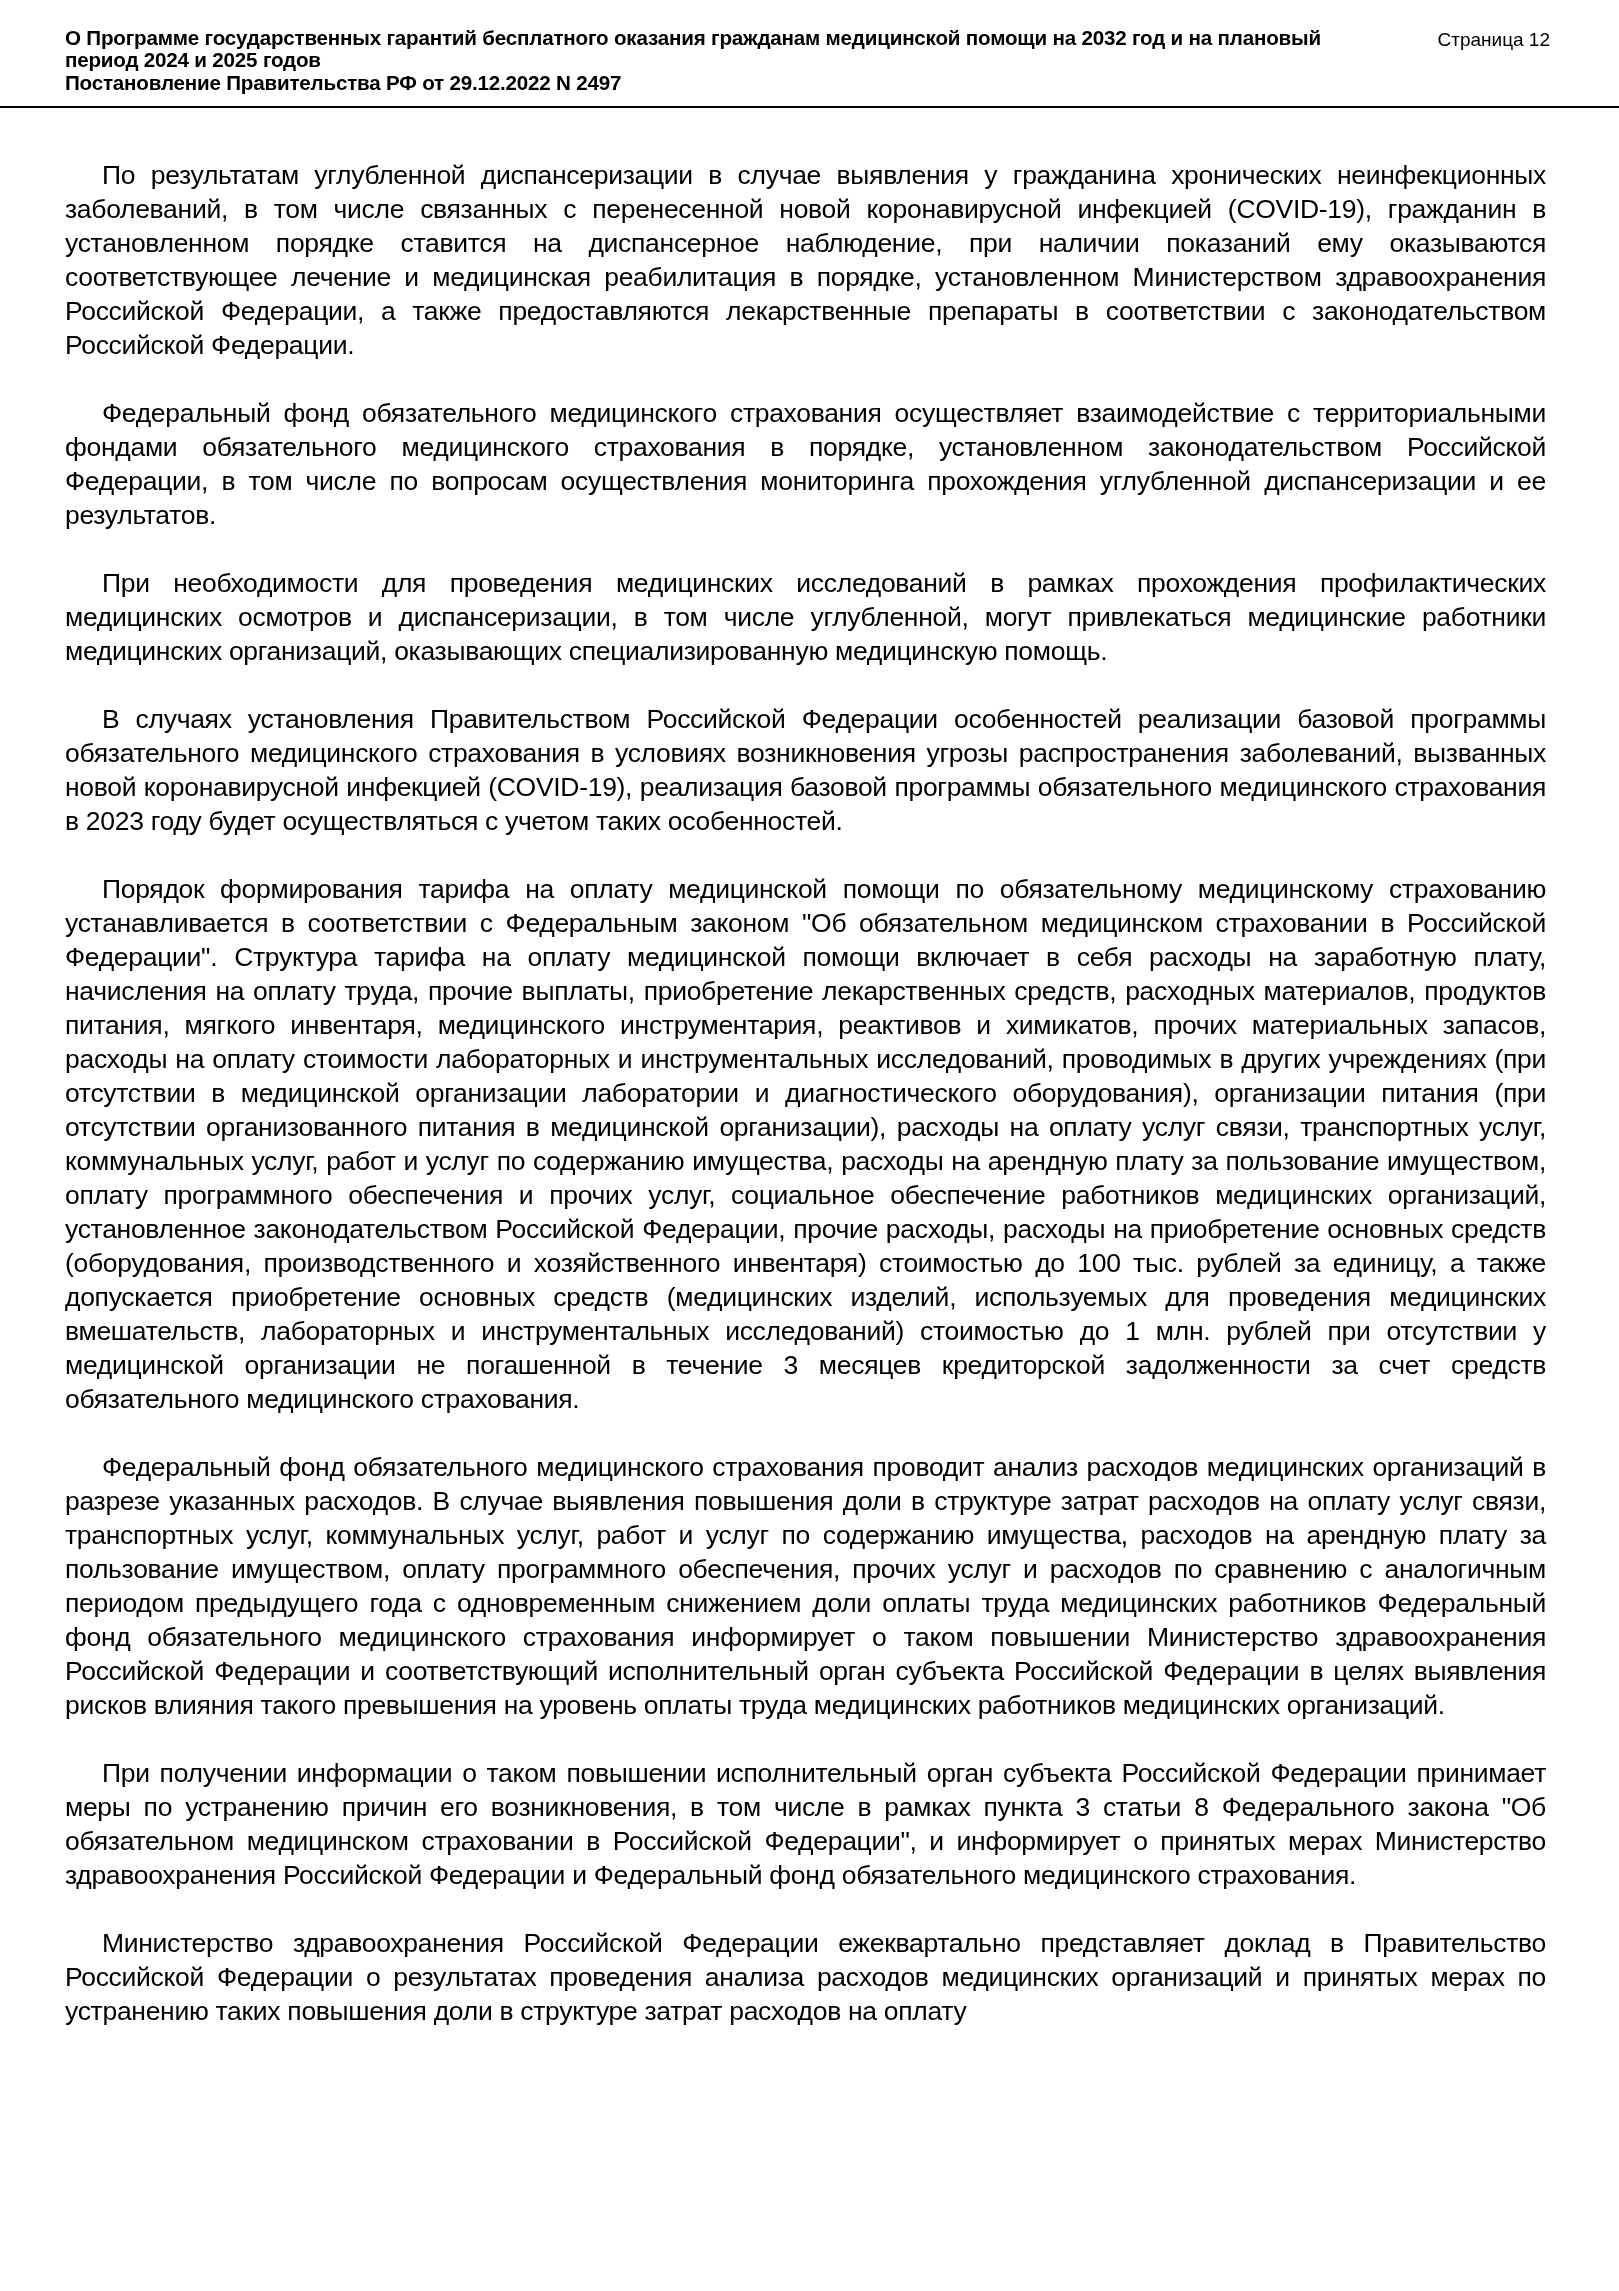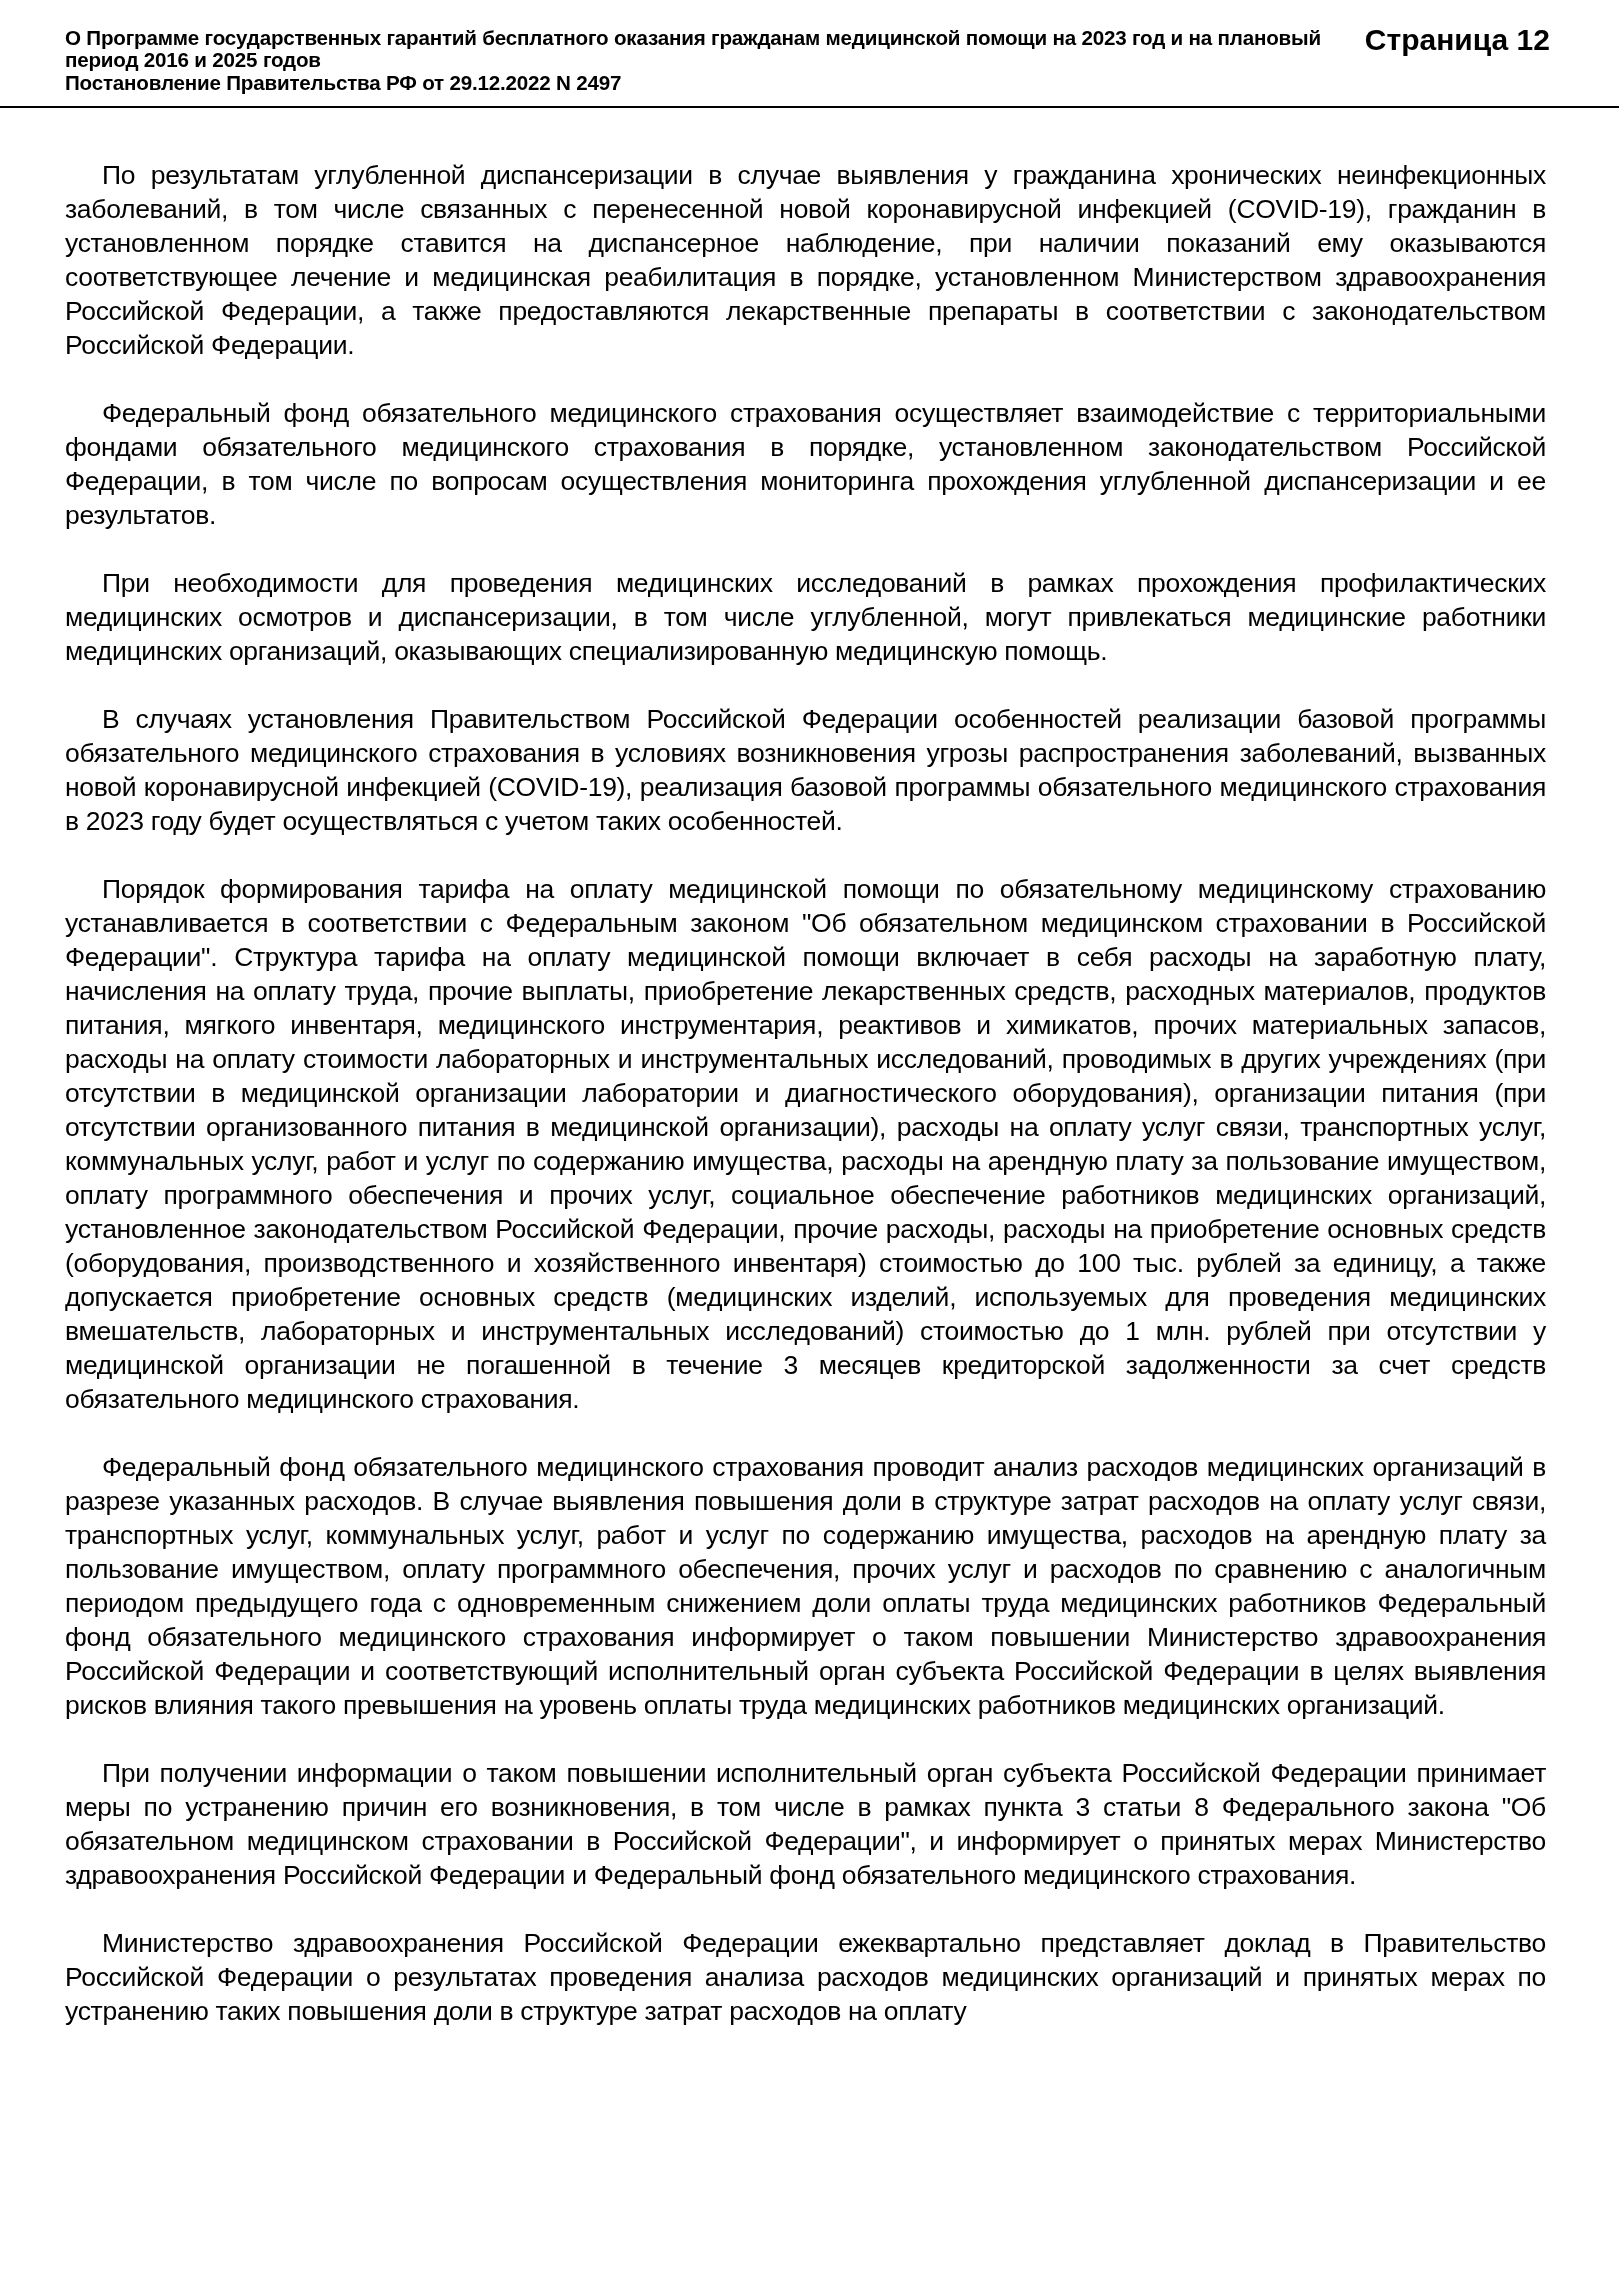--- a/index.html
+++ b/index.html
@@ -31,25 +31,25 @@
     line-height: 22.5px;
     font-weight: bold;
     letter-spacing: -0.2px;
   }
   .header-title { display: block; }
   .header-subtitle {
     display: block;
     font-weight: bold;
   }
   .page-number {
-    font-size: 30px;
+    font-size: 19px;
     line-height: 24.5px;
     white-space: nowrap;
     padding-top: 1px;
-    font-weight: bold;
+    font-weight: normal;
     text-align: center;
   }
   .header-rule {
     height: 2px;
     background: #000000;
     margin-top: 11.8px;
   }
   
   .doc-body {
     position: absolute;
@@ -99,21 +99,21 @@
     letter-spacing: -0.3px;
   }
 </style>
 </head>
 <body>
 
 <div class="page">
 
   <header class="doc-header">
     <div class="header-text">
-      <span class="header-title">О Программе государственных гарантий бесплатного оказания гражданам медицинской помощи на 2023 год и на плановый период 2016 и 2025 годов</span>
+      <span class="header-title">О Программе государственных гарантий бесплатного оказания гражданам медицинской помощи на 2032 год и на плановый период 2024 и 2025 годов</span>
       <span class="header-subtitle">Постановление Правительства РФ от 29.12.2022 N 2497</span>
     </div>
     <div class="page-number">Страница 12</div>
   </header>
 
   <div class="header-rule"></div>
 
   <main class="doc-body">
     <p>По результатам углубленной диспансеризации в случае выявления у гражданина хронических неинфекционных заболеваний, в том числе связанных с перенесенной новой коронавирусной инфекцией (COVID-19), гражданин в установленном порядке ставится на диспансерное наблюдение, при наличии показаний ему оказываются соответствующее лечение и медицинская реабилитация в порядке, установленном Министерством здравоохранения Российской Федерации, а также предоставляются лекарственные препараты в соответствии с законодательством Российской Федерации.</p>
     <p>Федеральный фонд обязательного медицинского страхования осуществляет взаимодействие с территориальными фондами обязательного медицинского страхования в порядке, установленном законодательством Российской Федерации, в том числе по вопросам осуществления мониторинга прохождения углубленной диспансеризации и ее результатов.</p>

